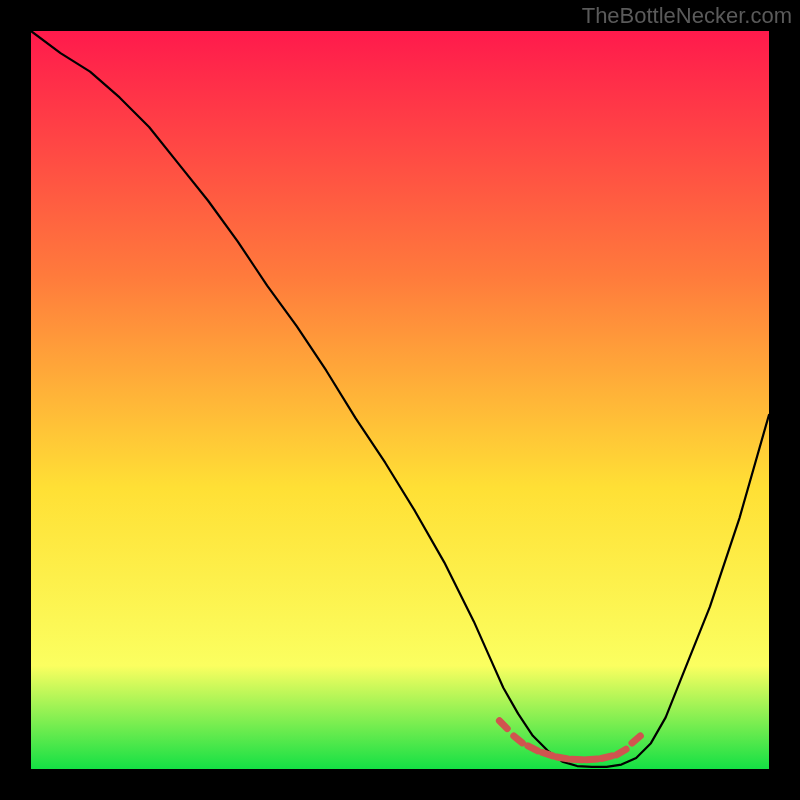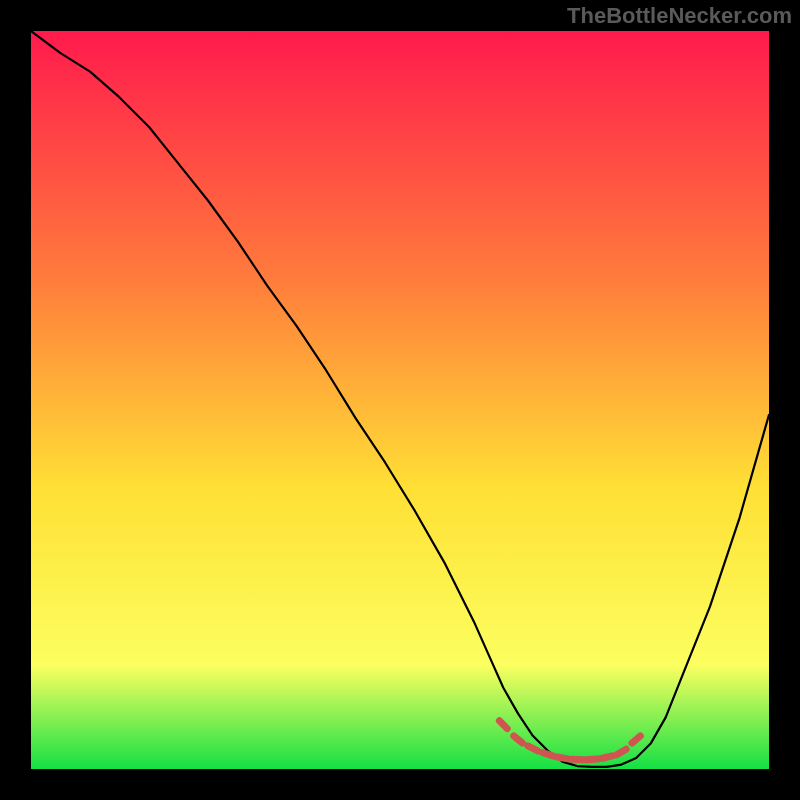--- a/index.html
+++ b/index.html
@@ -17,21 +17,21 @@
     height: 800px;
     background: #000;
   }
   .watermark {
     position: absolute;
     top: 3px;
     right: 8px;
     color: #5a5a5a;
     font-size: 22px;
     letter-spacing: 0px;
-    font-weight: 700;
+    font-weight: 400;
     z-index: 10;
   }
   .plot-wrap {
     position: absolute;
     left: 31px;
     top: 31px;
     width: 738px;
     height: 738px;
   }
   .plot-wrap svg {

